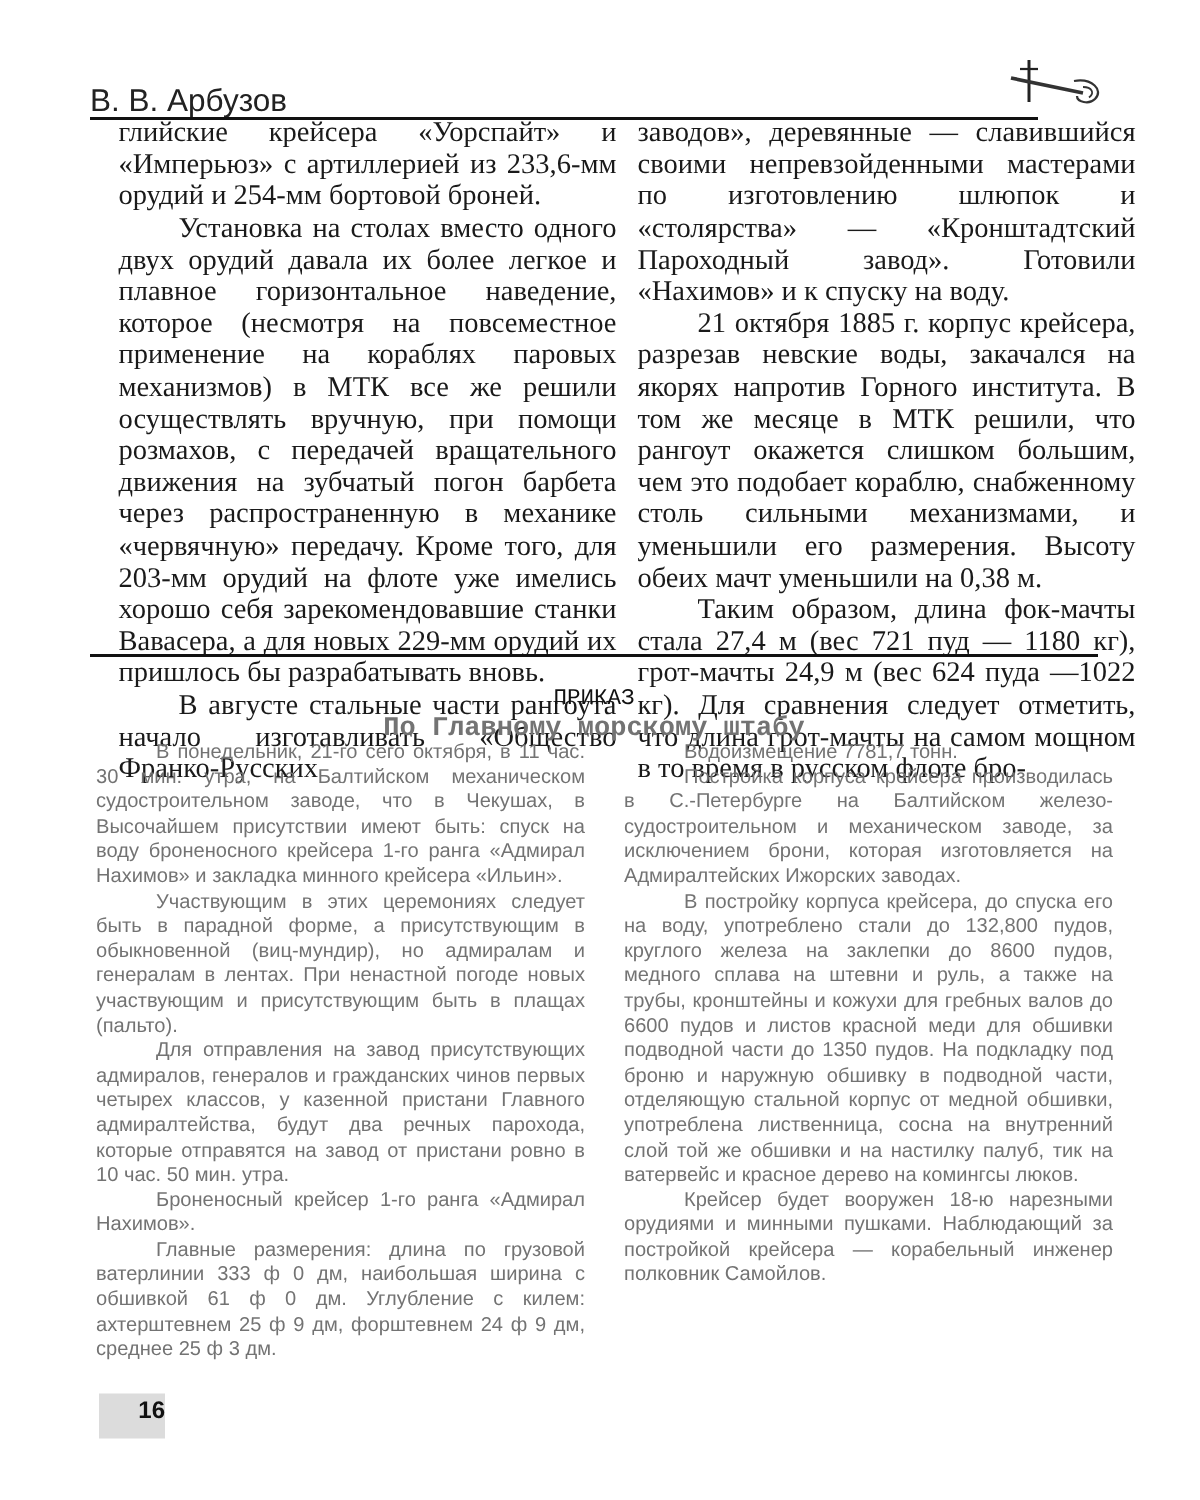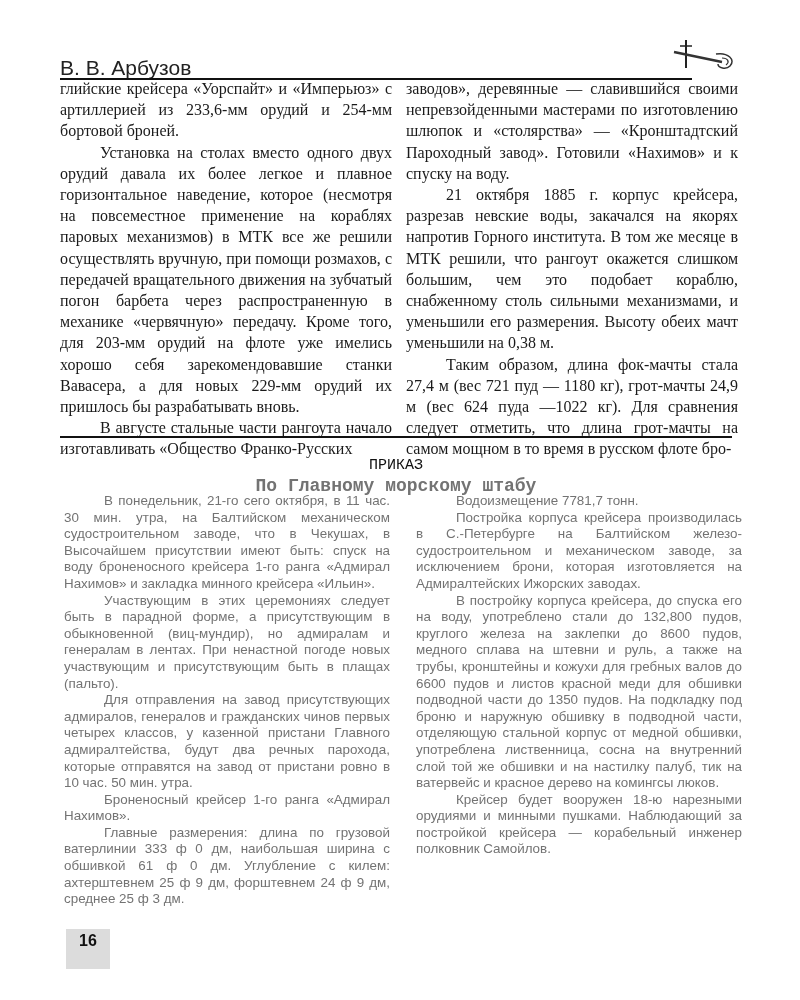--- a/index.html
+++ b/index.html
@@ -4,40 +4,40 @@
   <style>
     html, body { margin: 0; padding: 0; background: #ffffff; }
     body { width: 800px; height: 1000px; position: relative; overflow: hidden; color: #1a1a1a; }
 
     .header { position: absolute; left: 60px; top: 56px; width: 670px; height: 20px; }
     .header .author { position: absolute; left: 0; top: 0; font-family: "Liberation Sans", sans-serif; font-size: 21px; color: #222; }
     .header .rule { position: absolute; left: 0; top: 22px; width: 632px; height: 2px; background: #111; }
     .anchor { position: absolute; left: 672px; top: 38px; width: 70px; height: 36px; }
 
     .serif-cols { position: absolute; left: 60px; top: 78px; width: 672px; }
-    .col { position: absolute; top: 0; width: 332px; font-family: "Liberation Serif", serif; font-size: 16px; line-height: 21.2px; text-align: justify; }
+    .col { position: absolute; top: 0; width: 332px; font-family: "Liberation Serif", serif; font-size: 19px; line-height: 21.2px; text-align: justify; margin-left: 19px; }
     .col.left { left: 0; }
     .col.right { left: 346px; }
     .col p { margin: 0; }
     .col p.indent { text-indent: 40px; }
 
     .sep { position: absolute; left: 60px; top: 436px; width: 672px; height: 2px; background: #111; }
 
     .title-block { position: absolute; left: 60px; top: 456px; width: 672px; text-align: center; font-family: Liberation Mono, monospace; }
     .title-block .t1 { font-size: 15px; line-height: 20px; color: #111; }
     .title-block .t2 { font-size: 18px; line-height: 20px; font-weight: bold; color: #737373; }
 
     .sans-cols { position: absolute; left: 64px; top: 493px; width: 668px; }
     .scol { position: absolute; top: 0; width: 326px; font-family: "Liberation Sans", sans-serif; font-size: 13.4px; line-height: 16.6px; text-align: justify; color: #737373; }
     .scol.left { left: 0; }
     .scol.right { left: 340px; margin-left: 12px; }
     .scol p { margin: 0; }
     .scol p.indent { text-indent: 40px; }
 
-    .page-num { position: absolute; left: 66px; top: 929px; width: 44px; height: 40px; background: #dcdcdc; font-family: "Liberation Sans", sans-serif; font-weight: bold; font-size: 16px; text-align: center; line-height: 24px; color: #111; }
+    .page-num { position: absolute; left: 66px; top: 929px; width: 44px; height: 30px; background: #dcdcdc; font-family: "Liberation Sans", sans-serif; font-weight: bold; font-size: 16px; text-align: right; line-height: 24px; color: #111; }
   </style>
 </head>
 <body>
 
 <div class="header">
   <span class="author">В. В. Арбузов</span>
   <div class="rule"></div>
 </div>
 
 <div class="anchor">

